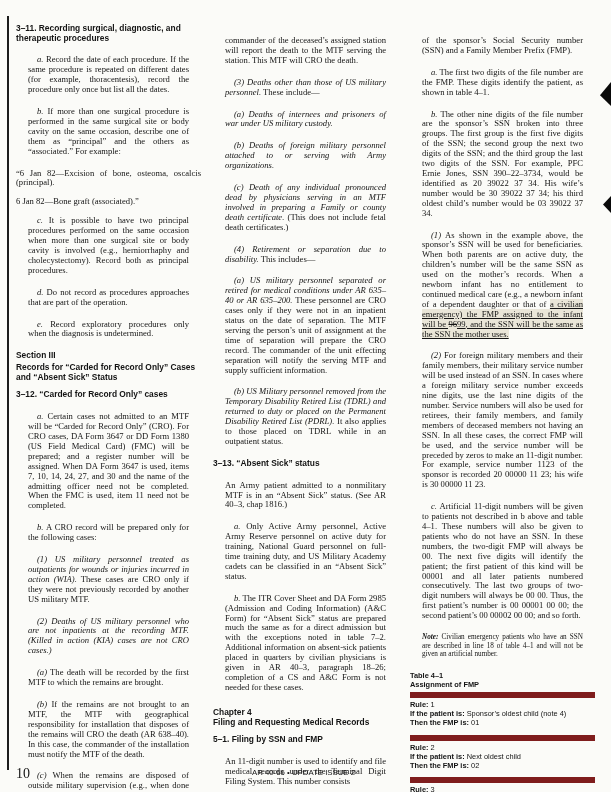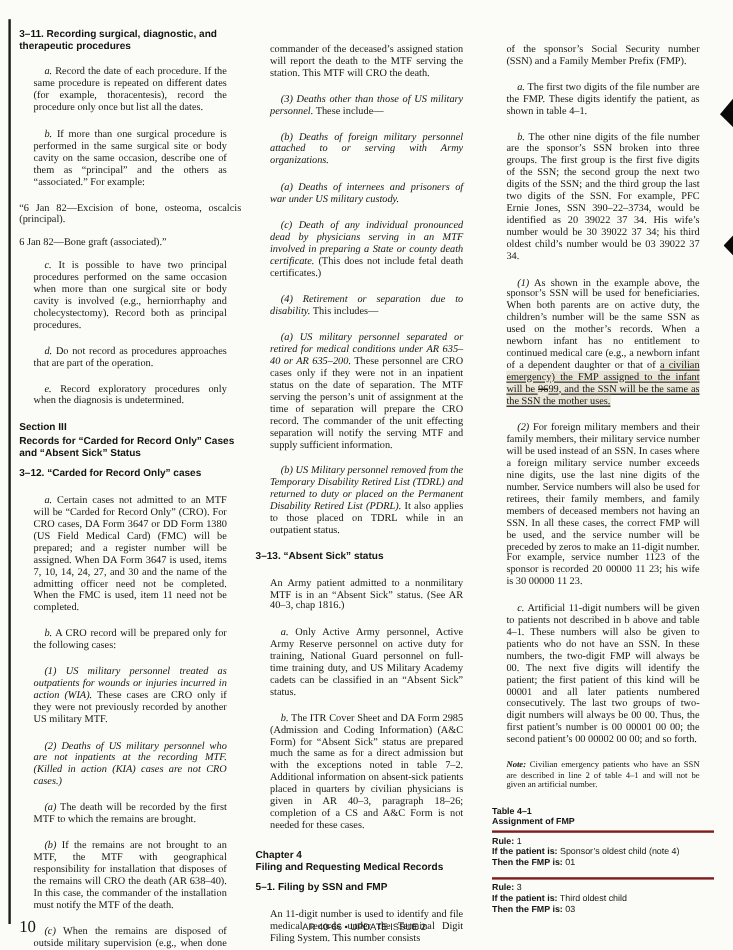--- a/index.html
+++ b/index.html
@@ -30,21 +30,21 @@
   .h.first { margin-top: 0; }
   .h.tight { margin: 0 0 2px 0; }
   .h.chapter { margin-top: 15px; margin-bottom: 0; }
   .h.chapter-title { margin: 0 0 2px 0; }
   .chg { text-decoration: underline; background: #eae6d8; }
   .old { text-decoration: line-through; background: #eae6d8; }
   .note { margin-top: 5px; font-size: 7.2px; line-height: 8.5px; text-align: justify; }
   .note-label { font-weight: bold; font-style: italic; }
   .t41 { margin-top: 9px; font-family: "Liberation Sans", sans-serif; font-size: 7.4px; line-height: 9.2px; text-align: left; }
   .t41-title { font-weight: bold; }
-  .t41-row { border-top: 2px solid #7f1d1d; margin-top: 3px; padding: 2px 0 4px 0; }
+  .t41-row { border-top: 6px solid #7f1d1d; margin-top: 3px; padding: 2px 0 4px 0; }
   .t41 .lbl { font-weight: bold; }
   .footer-page { position: absolute; left: 16px; bottom: 13px; font-size: 14px; }
   .footer-center { position: absolute; left: 0; right: 4px; bottom: 14px; text-align: center;
     font-family: "Liberation Sans", sans-serif; font-size: 7.8px; }
 </style>
 </head>
 <body>
 
 <div class="page">
   <div class="edge-line"></div>
@@ -70,55 +70,60 @@
       <p class="b"><span class="il">(1) US military personnel treated as outpatients for wounds or injuries incurred in action (WIA).</span> <span>These cases are CRO only if they were not previously recorded by another US military MTF.</span></p>
       <p class="b it">(2) Deaths of US military personnel who are not inpatients at the recording MTF. (Killed in action (KIA) cases are not CRO cases.)</p>
       <p class="b"><span class="il">(a)</span> <span>The death will be recorded by the first MTF to which the remains are brought.</span></p>
       <p class="b"><span class="il">(b)</span> <span>If the remains are not brought to an MTF, the MTF with geographical responsibility for installation that disposes of the remains will CRO the death (AR 638–40). In this case, the commander of the installation must notify the MTF of the death.</span></p>
       <p class="b"><span class="il">(c)</span> <span>When the remains are disposed of outside military supervision (e.g., when done by the family of the deceased), the</span></p>
     </div>
 
     <div class="col">
       <p class="b noind">commander of the deceased’s assigned station will report the death to the MTF serving the station. This MTF will CRO the death.</p>
       <p class="b"><span class="il">(3) Deaths other than those of US military personnel.</span> <span>These include—</span></p>
+      <p class="b it">(a) Deaths of internees and prisoners of war under US military custody.</p>
       <p class="b it">(b) Deaths of foreign military personnel attached to or serving with Army organizations.</p>
-      <p class="b it">(a) Deaths of internees and prisoners of war under US military custody.</p>
-      <p class="b"><span class="il">(c) Death of any individual pronounced dead by physicians serving in an MTF involved in preparing a State or county death certificate.</span> <span>(This does not include fetal death certificates.)</span></p>
+      <p class="b"><span class="il">(c) Death of any individual pronounced dead by physicians serving in an MTF involved in preparing a Family or county death certificate.</span> <span>(This does not include fetal death certificates.)</span></p>
       <p class="b"><span class="il">(4) Retirement or separation due to disability.</span> <span>This includes—</span></p>
       <p class="b"><span class="il">(a) US military personnel separated or retired for medical conditions under AR 635–40 or AR 635–200.</span> <span>These personnel are CRO cases only if they were not in an inpatient status on the date of separation. The MTF serving the person’s unit of assignment at the time of separation will prepare the CRO record. The commander of the unit effecting separation will notify the serving MTF and supply sufficient information.</span></p>
       <p class="b"><span class="il">(b) US Military personnel removed from the Temporary Disability Retired List (TDRL) and returned to duty or placed on the Permanent Disability Retired List (PDRL).</span> <span>It also applies to those placed on TDRL while in an outpatient status.</span></p>
       <div class="h">3–13. “Absent Sick” status</div>
       <p class="b noind">An Army patient admitted to a nonmilitary MTF is in an “Absent Sick” status. (See AR 40–3, chap 1816.)</p>
       <p class="b"><span class="il">a.</span> <span>Only Active Army personnel, Active Army Reserve personnel on active duty for training, National Guard personnel on full-time training duty, and US Military Academy cadets can be classified in an “Absent Sick” status.</span></p>
       <p class="b"><span class="il">b.</span> <span>The ITR Cover Sheet and DA Form 2985 (Admission and Coding Information) (A&amp;C Form) for “Absent Sick” status are prepared much the same as for a direct admission but with the exceptions noted in table 7–2. Additional information on absent-sick patients placed in quarters by civilian physicians is given in AR 40–3, paragraph 18–26; completion of a CS and A&amp;C Form is not needed for these cases.</span></p>
       <div class="h chapter">Chapter 4</div>
       <div class="h chapter-title">Filing and Requesting Medical Records</div>
       <div class="h">5–1. Filing by SSN and FMP</div>
       <p class="b noind">An 11-digit number is used to identify and file medical records under the Terminal Digit Filing System. This number consists</p>
     </div>
 
     <div class="col">
       <p class="b noind">of the sponsor’s Social Security number (SSN) and a Family Member Prefix (FMP).</p>
       <p class="b"><span class="il">a.</span> <span>The first two digits of the file number are the FMP. These digits identify the patient, as shown in table 4–1.</span></p>
       <p class="b"><span class="il">b.</span> <span>The other nine digits of the file number are the sponsor’s SSN broken into three groups. The first group is the first five digits of the SSN; the second group the next two digits of the SSN; and the third group the last two digits of the SSN. For example, PFC Ernie Jones, SSN 390–22–3734, would be identified as 20 39022 37 34. His wife’s number would be 30 39022 37 34; his third oldest child’s number would be 03 39022 37 34.</span></p>
       <p class="b"><span class="il">(1)</span> <span>As shown in the example above, the sponsor’s SSN will be used for beneficiaries. When both parents are on active duty, the children’s number will be the same SSN as used on the mother’s records. When a newborn infant has no entitlement to continued medical care (e.g., a newborn infant of a dependent daughter or that of </span><span class="chg">a civilian emergency) the FMP assigned to the infant will be </span><span class="old">96</span><span class="chg">99</span><span class="chg">, and the SSN will be the same as the SSN the mother uses.</span></p>
       <p class="b"><span class="il">(2)</span> <span>For foreign military members and their family members, their military service number will be used instead of an SSN. In cases where a foreign military service number exceeds nine digits, use the last nine digits of the number. Service numbers will also be used for retirees, their family members, and family members of deceased members not having an SSN. In all these cases, the correct FMP will be used, and the service number will be preceded by zeros to make an 11-digit number. For example, service number 1123 of the sponsor is recorded 20 00000 11 23; his wife is 30 00000 11 23.</span></p>
       <p class="b"><span class="il">c.</span> <span>Artificial 11-digit numbers will be given to patients not described in b above and table 4–1. These numbers will also be given to patients who do not have an SSN. In these numbers, the two-digit FMP will always be 00. The next five digits will identify the patient; the first patient of this kind will be 00001 and all later patients numbered consecutively. The last two groups of two-digit numbers will always be 00 00. Thus, the first patient’s number is 00 00001 00 00; the second patient’s 00 00002 00 00; and so forth.</span></p>
-      <p class="b noind note"><span class="note-label">Note:</span> <span>Civilian emergency patients who have an SSN are described in line 2 of table 4–1 and will not be given an artificial number.</span></p>
+      <p class="b noind note"><span class="note-label">Note:</span> <span>Civilian emergency patients who have an SSN are described in line 18 of table 4–1 and will not be given an artificial number.</span></p>
 
       <div class="t41">
         <div class="t41-title">Table 4–1</div>
         <div class="t41-title">Assignment of FMP</div>
 
         <div class="t41-row">
           <div><span class="lbl">Rule:</span> <span>1</span></div>
           <div><span class="lbl">If the patient is:</span> <span>Sponsor’s oldest child (note 4)</span></div>
           <div><span class="lbl">Then the FMP is:</span> <span>01</span></div>
         </div>
 
+        <div class="t41-row">
+          <div><span class="lbl">Rule:</span> <span>2</span></div>
+          <div><span class="lbl">If the patient is:</span> <span>Next oldest child</span></div>
+          <div><span class="lbl">Then the FMP is:</span> <span>02</span></div>
+        </div>
 
         <div class="t41-row">
           <div><span class="lbl">Rule:</span> <span>3</span></div>
           <div><span class="lbl">If the patient is:</span> <span>Third oldest child</span></div>
           <div><span class="lbl">Then the FMP is:</span> <span>03</span></div>
         </div>
       </div>
     </div>
 
   </div>

